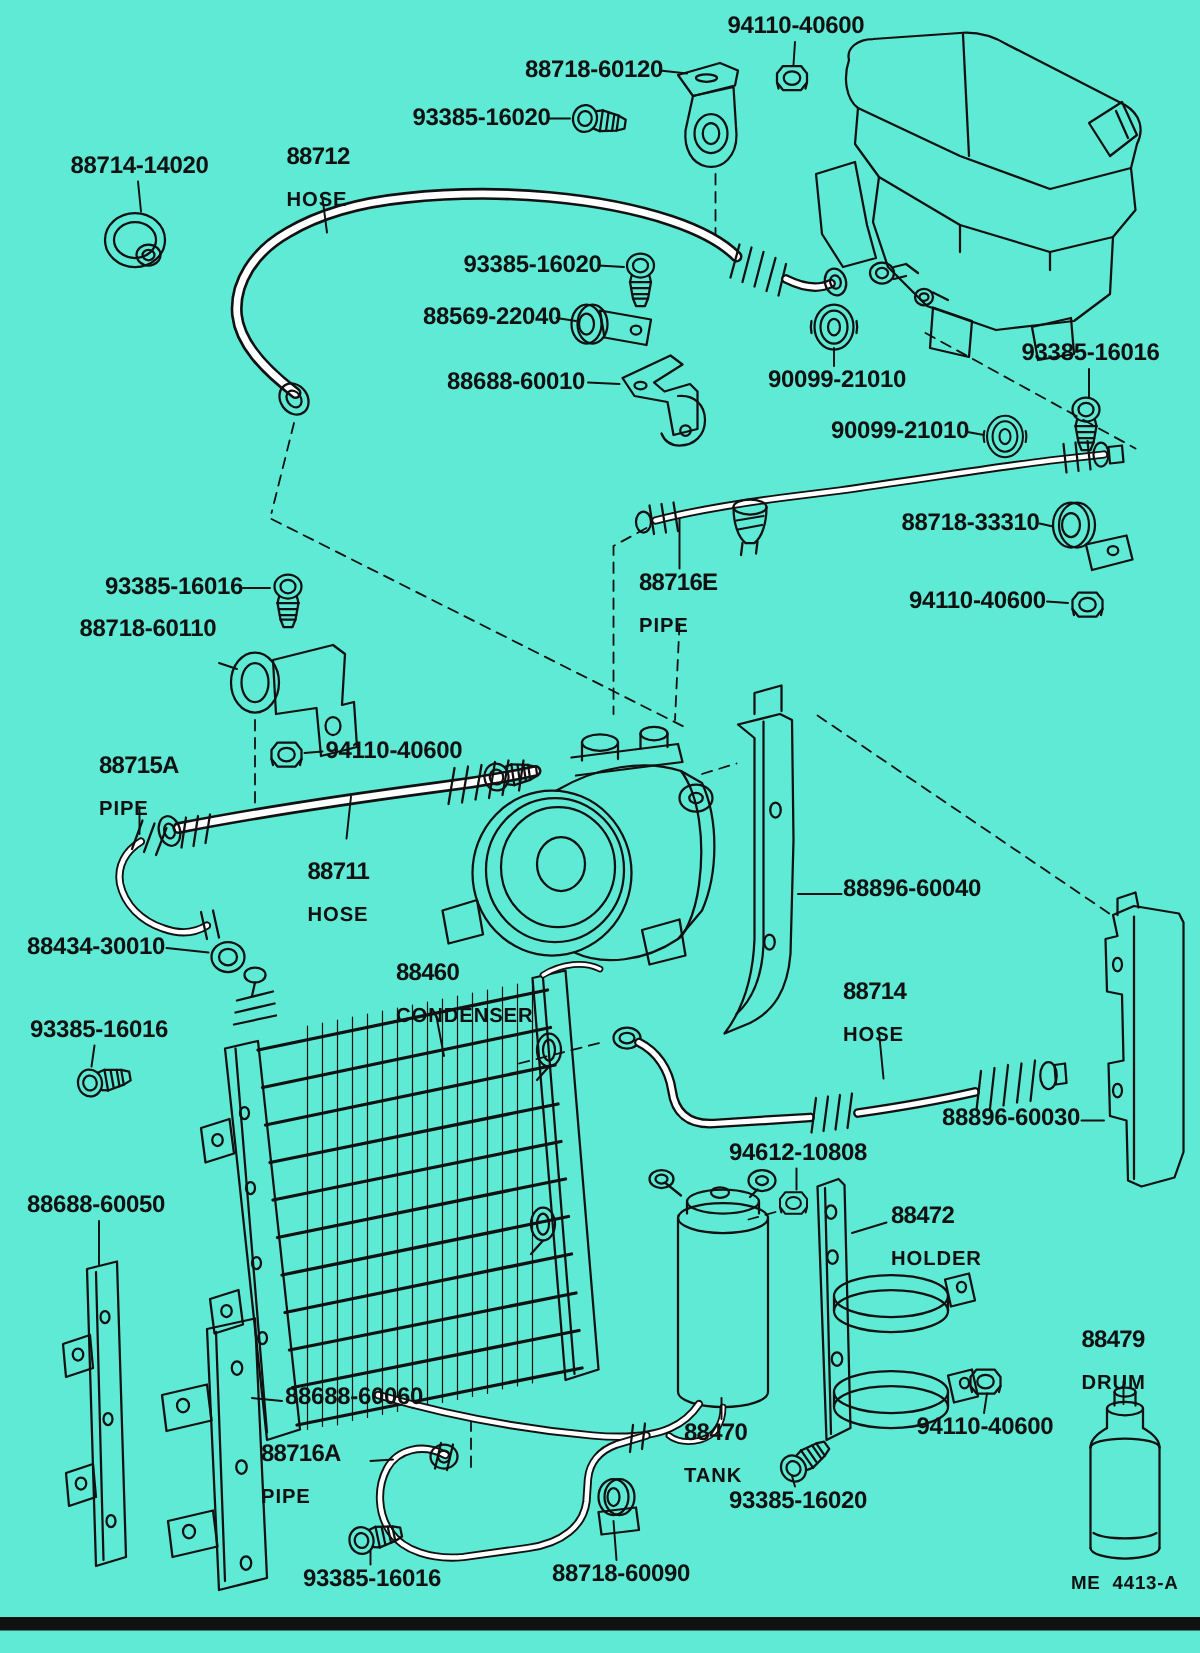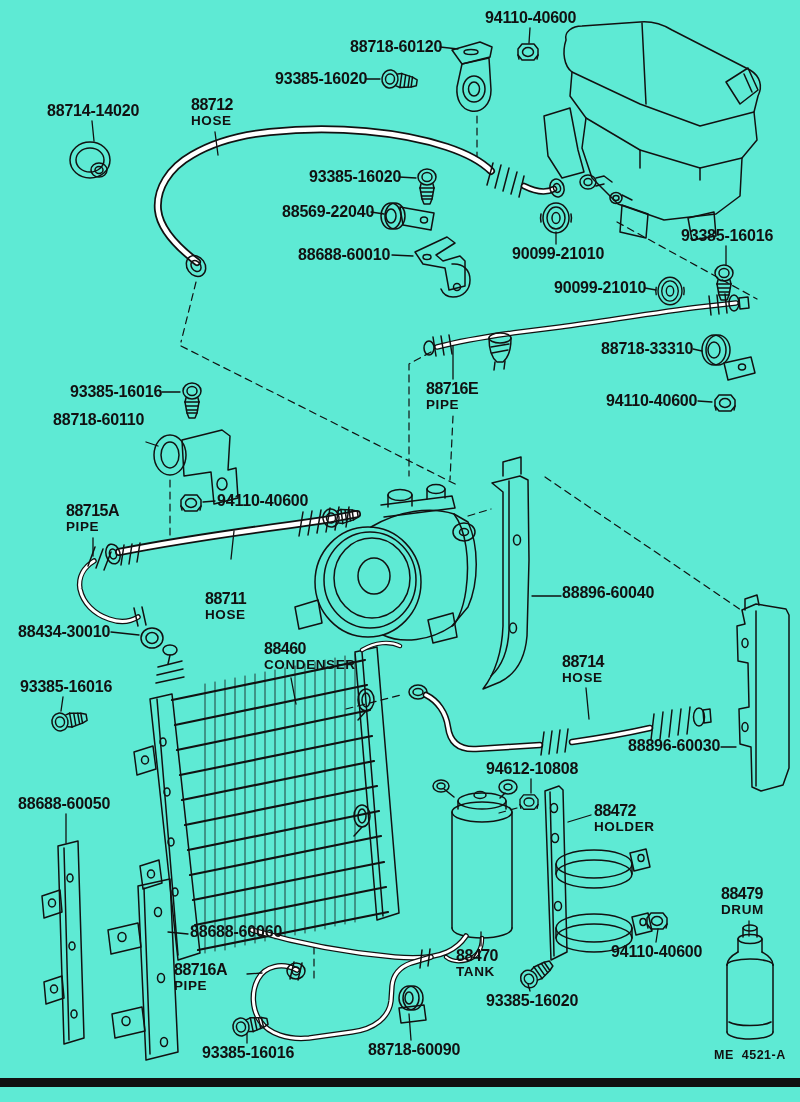--- a/index.html
+++ b/index.html
@@ -14,21 +14,21 @@
   #art .dash{stroke-width:1.2;stroke-dasharray:7 5;}
   #art .hoseB{stroke-width:8;}  #art .hoseW{stroke:#fff;stroke-width:4.5;}
   #art .medB{stroke-width:6.5;} #art .medW{stroke:#fff;stroke-width:3.5;}
   #art .pipeB{stroke-width:5.5;}#art .pipeW{stroke:#fff;stroke-width:3;}
   #art .tubB{stroke-width:4.5;} #art .tubW{stroke:#fff;stroke-width:2.2;}
   #art .bar{fill:#111;stroke:none;}
   .co{position:absolute;font-weight:bold;font-size:16px;letter-spacing:-0.2px;
       line-height:1.06;white-space:nowrap;color:#111;}
   .co .num{display:block;}
   .co.m .num{font-size:16px;letter-spacing:-0.5px;}
-  .co .cap{display:block;font-size:13.5px;letter-spacing:0.6px;margin-top:0;}
+  .co .cap{display:block;font-size:13.5px;letter-spacing:0.6px;margin-top:12px;}
   .footer{position:absolute;left:714px;top:1048px;font-size:12.5px;font-weight:bold;
       letter-spacing:0.5px;word-spacing:4px;color:#111;}
 </style>
 </head>
 <body>
 
 <div id="page">
 
 <svg id="art" width="800" height="1102" viewBox="0 0 800 1102">
   <defs>
@@ -480,21 +480,21 @@
 <div class="co" style="left:53px;top:412px">
       <span class="num">88718-60110</span>
     </div>
 <div class="co" style="left:217px;top:493px">
       <span class="num">94110-40600</span>
     </div>
 <div class="co m" style="left:66px;top:503px">
       <span class="num">88715A</span>
       <span class="cap">PIPE</span>
     </div>
-<div class="co m" style="left:205px;top:591px">
+<div class="co m" style="left:205px;top:574px">
       <span class="num">88711</span>
       <span class="cap">HOSE</span>
     </div>
 <div class="co" style="left:18px;top:624px">
       <span class="num">88434-30010</span>
     </div>
 <div class="co m" style="left:264px;top:641px">
       <span class="num">88460</span>
       <span class="cap">CONDENSER</span>
     </div>
@@ -542,15 +542,15 @@
 <div class="co" style="left:486px;top:993px">
       <span class="num">93385-16020</span>
     </div>
 <div class="co" style="left:202px;top:1045px">
       <span class="num">93385-16016</span>
     </div>
 <div class="co" style="left:368px;top:1042px">
       <span class="num">88718-60090</span>
     </div>
 
-<div class="footer">ME 4521-A</div>
+<div class="footer">ME 4413-A</div>
 
 </div>
 
 </body></html>

